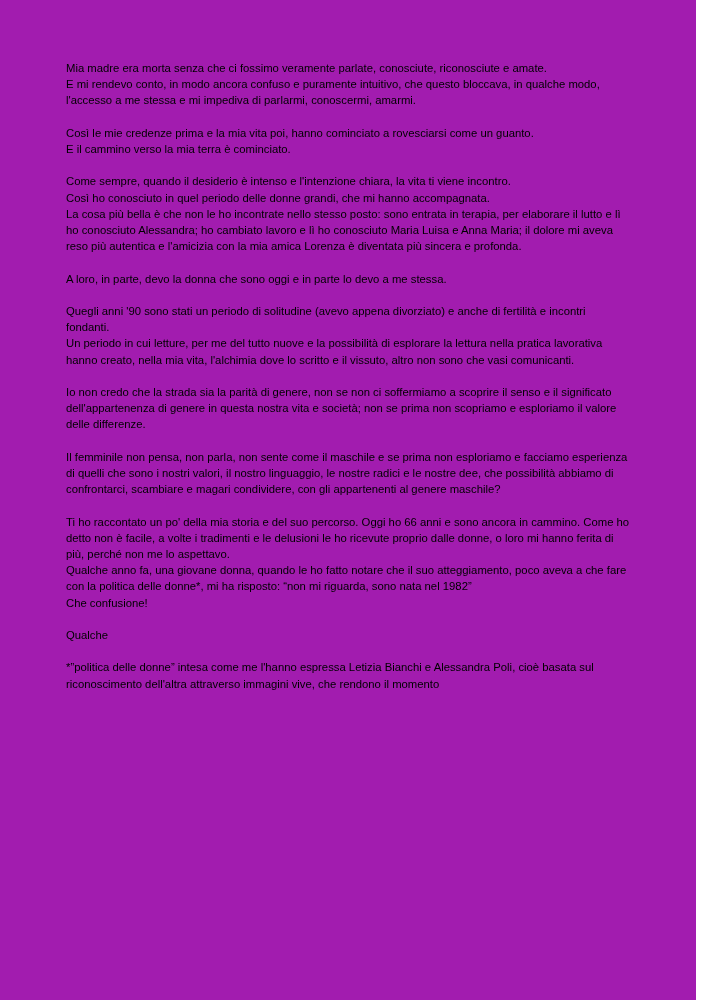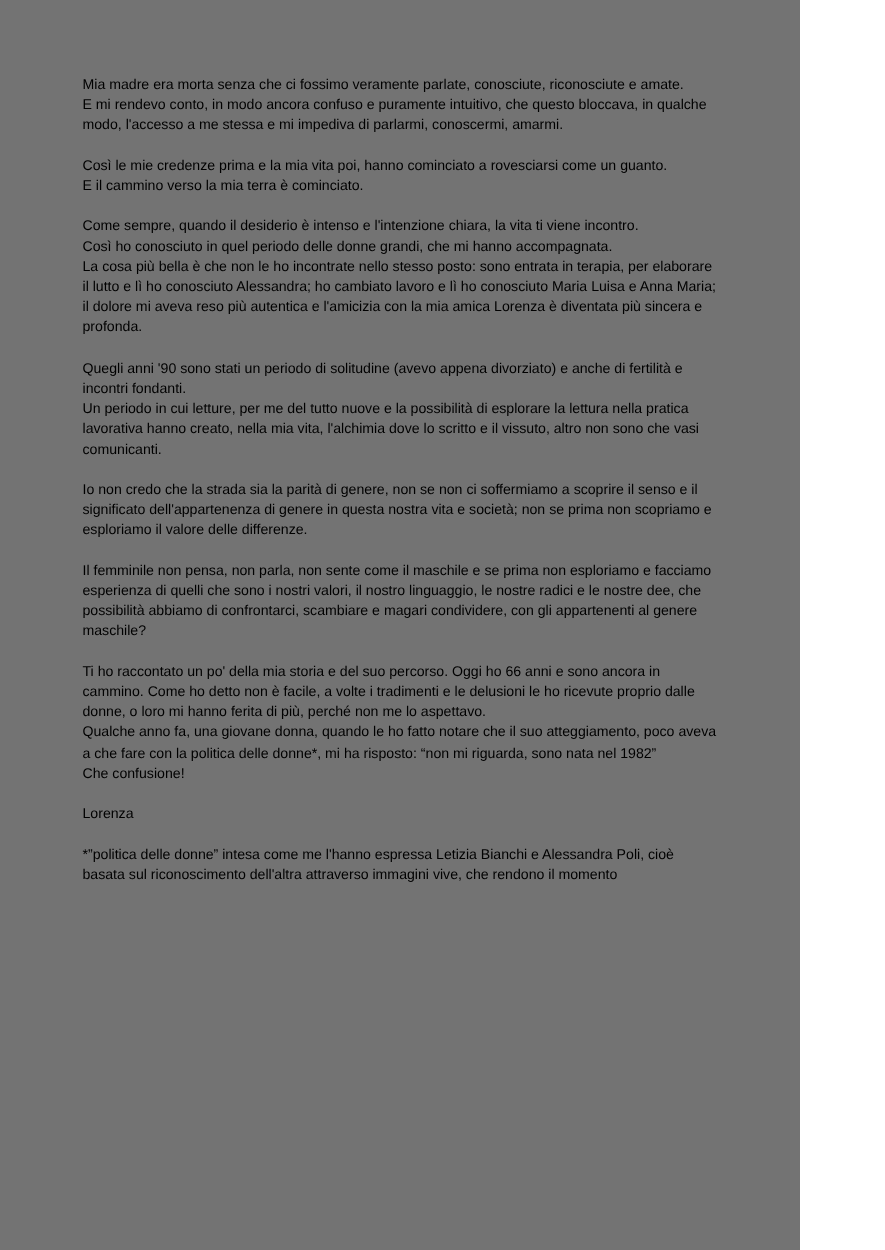--- a/index.html
+++ b/index.html
@@ -9,23 +9,23 @@
   }
   body {
     width: 708px;
     height: 1000px;
     font-family: "Liberation Sans", sans-serif;
     color: #000000;
     overflow: hidden;
   }
   #page {
     position: relative;
-    width: 640px;
+    width: 696px;
     height: 1000px;
-    background: #737373;
+    background: #a21caf;
     box-sizing: border-box;
     padding: 60px 66px 0 66px;
   }
   .doc-body {
     font-size: 11.3px;
     line-height: 16.2px;
     text-align: left;
     color: #000;
   }
   .para {
@@ -41,23 +41,24 @@
 
 <div id="page">
   <div class="doc-body">
     <p class="para">Mia madre era morta senza che ci fossimo veramente parlate, conosciute, riconosciute e amate.
 E mi rendevo conto, in modo ancora confuso e puramente intuitivo, che questo bloccava, in qualche modo, l'accesso a me stessa e mi impediva di parlarmi, conoscermi, amarmi.</p>
     <p class="para">Così le mie credenze prima e la mia vita poi, hanno cominciato a rovesciarsi come un guanto.
 E il cammino verso la mia terra è cominciato.</p>
     <p class="para">Come sempre, quando il desiderio è intenso e l'intenzione chiara, la vita ti viene incontro.
 Così ho conosciuto in quel periodo delle donne grandi, che mi hanno accompagnata.
 La cosa più bella è che non le ho incontrate nello stesso posto: sono entrata in terapia, per elaborare il lutto e lì ho conosciuto Alessandra; ho cambiato lavoro e lì ho conosciuto Maria Luisa e Anna Maria; il dolore mi aveva reso più autentica e l'amicizia con la mia amica Lorenza è diventata più sincera e profonda.</p>
+    <p class="para">A loro, in parte, devo la donna che sono oggi e in parte lo devo a me stessa.</p>
     <p class="para">Quegli anni '90 sono stati un periodo di solitudine (avevo appena divorziato) e anche di fertilità e incontri fondanti.
 Un periodo in cui letture, per me del tutto nuove e la possibilità di esplorare la lettura nella pratica lavorativa hanno creato, nella mia vita, l'alchimia dove lo scritto e il vissuto, altro non sono che vasi comunicanti.</p>
     <p class="para">Io non credo che la strada sia la parità di genere, non se non ci soffermiamo a scoprire il senso e il significato dell'appartenenza di genere in questa nostra vita e società; non se prima non scopriamo e esploriamo il valore delle differenze.</p>
     <p class="para">Il femminile non pensa, non parla, non sente come il maschile e se prima non esploriamo e facciamo esperienza di quelli che sono i nostri valori, il nostro linguaggio, le nostre radici e le nostre dee, che possibilità abbiamo di confrontarci, scambiare e magari condividere, con gli appartenenti al genere maschile?</p>
     <p class="para">Ti ho raccontato un po' della mia storia e del suo percorso. Oggi ho 66 anni e sono ancora in cammino. Come ho detto non è facile, a volte i tradimenti e le delusioni le ho ricevute proprio dalle donne, o loro mi hanno ferita di più, perché non me lo aspettavo.
 Qualche anno fa, una giovane donna, quando le ho fatto notare che il suo atteggiamento, poco aveva a che fare con la politica delle donne*, mi ha risposto: “non mi riguarda, sono nata nel 1982”
 Che confusione!</p>
-    <p class="para">Lorenza</p>
+    <p class="para">Qualche</p>
     <p class="para">*”politica delle donne” intesa come me l'hanno espressa Letizia Bianchi e Alessandra Poli, cioè basata sul riconoscimento dell'altra attraverso immagini vive, che rendono il momento</p>
   </div>
 </div>
 
 </body></html>

